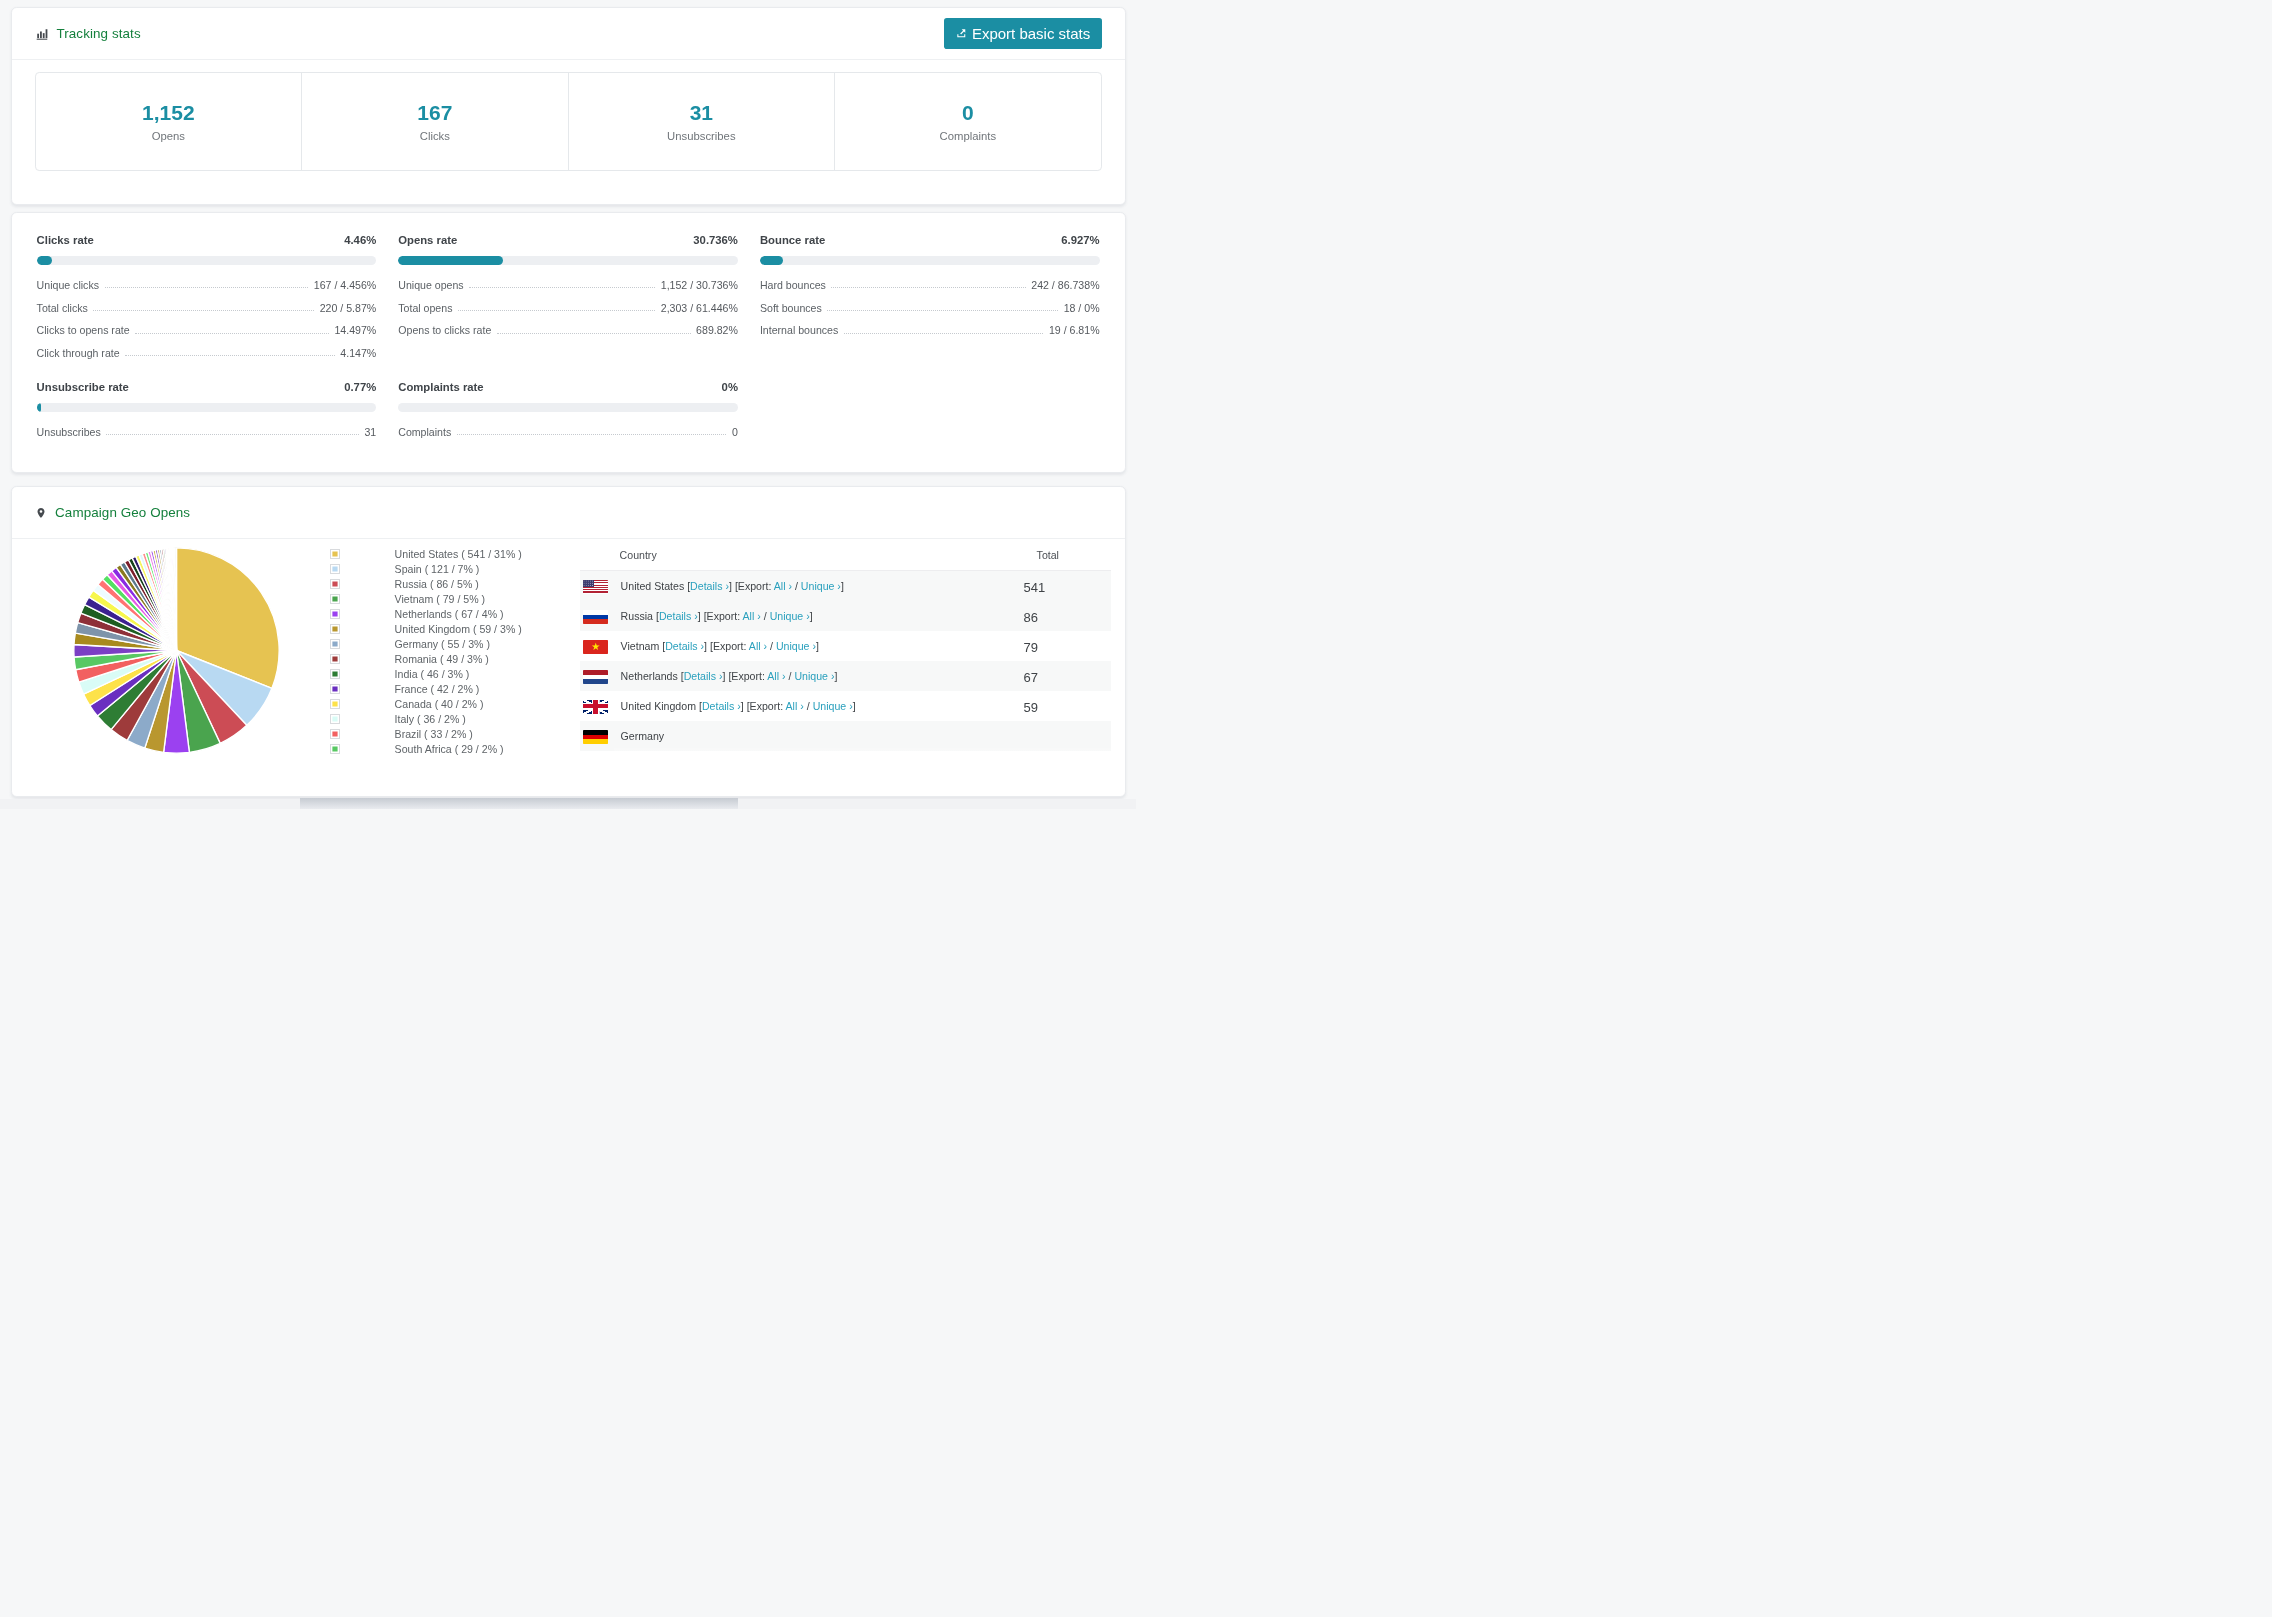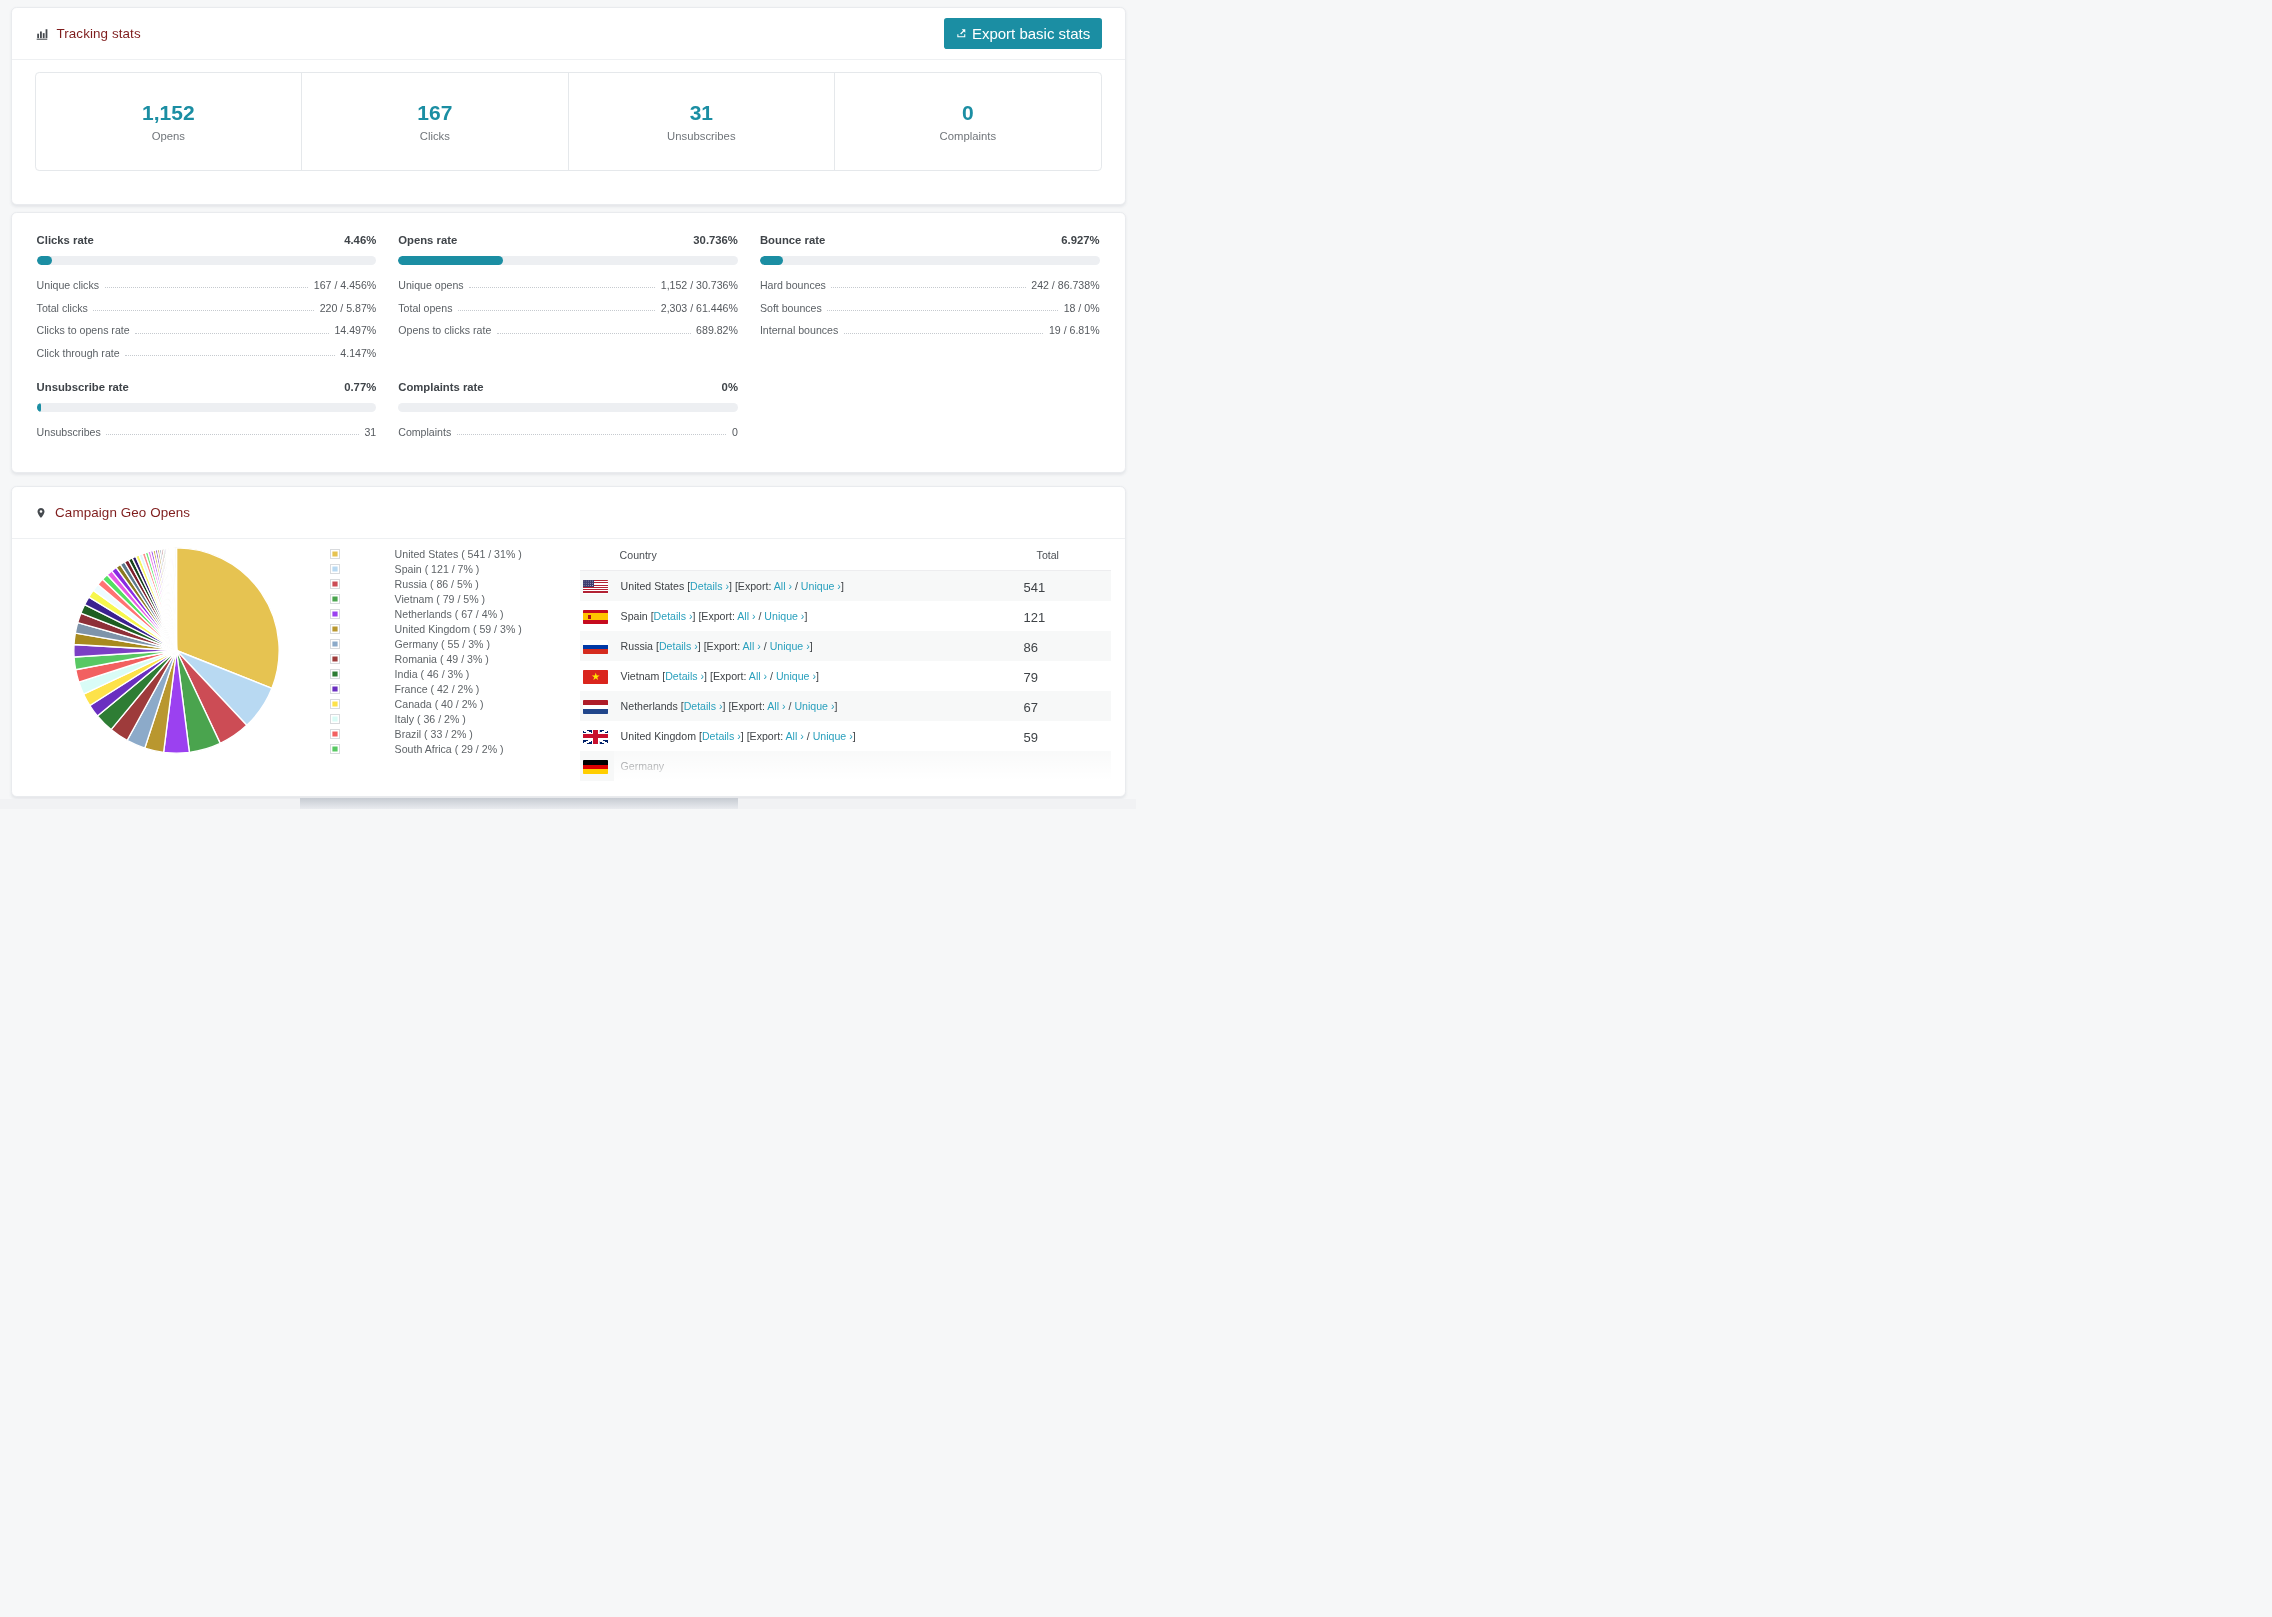--- a/index.html
+++ b/index.html
@@ -15,21 +15,21 @@
     position:absolute; left:10.6px; width:1115px;
     background:#fff;
     border:0.7px solid #e9ebee;
     border-radius:5.6px;
     box-shadow:0 1.4px 2.8px rgba(80,90,110,.10);
   }
   .card-header {
     height:52px; display:flex; align-items:center;
     padding:0 23px; border-bottom:0.7px solid #eef0f2;
   }
-  .card-title { font-size:13.4px; font-weight:500; color:#7f1d1d; letter-spacing:0.1px; }
+  .card-title { font-size:13.4px; font-weight:500; color:#15803d; letter-spacing:0.1px; }
   .hdr-icon { margin-right:8.5px; display:inline-flex; color:#45494e; }
 
   
   #card-stats { top:7px; height:198px; }
   .export-btn {
     margin-left:auto; display:inline-flex; align-items:center; gap:5.6px;
     background:#1b8ea3; color:#fff; border:none; border-radius:2.8px;
     font-size:15px; font-family:inherit; padding:7px 11.3px; cursor:pointer;
   }
   .stats-box {
@@ -424,31 +424,20 @@
         <span class="gt-name"><span>United States</span>
           <span class="bracket">[</span><a href="#" class="gt-link">Details ›</a><span class="bracket">]</span>
           <span class="bracket">[</span><span class="fmt">Export:</span>
           <a href="#" class="gt-link">All ›</a>
           <span class="fmt">/</span>
           <a href="#" class="gt-link">Unique ›</a><span class="bracket">]</span>
         </span>
         <span class="gt-total">541</span>
       </div>
 
-      <div class="gt-row">
-        <span class="flag flag-es"></span>
-        <span class="gt-name"><span>Spain</span>
-          <span class="bracket">[</span><a href="#" class="gt-link">Details ›</a><span class="bracket">]</span>
-          <span class="bracket">[</span><span class="fmt">Export:</span>
-          <a href="#" class="gt-link">All ›</a>
-          <span class="fmt">/</span>
-          <a href="#" class="gt-link">Unique ›</a><span class="bracket">]</span>
-        </span>
-        <span class="gt-total">121</span>
-      </div>
 
       <div class="gt-row striped">
         <span class="flag flag-ru"></span>
         <span class="gt-name"><span>Russia</span>
           <span class="bracket">[</span><a href="#" class="gt-link">Details ›</a><span class="bracket">]</span>
           <span class="bracket">[</span><span class="fmt">Export:</span>
           <a href="#" class="gt-link">All ›</a>
           <span class="fmt">/</span>
           <a href="#" class="gt-link">Unique ›</a><span class="bracket">]</span>
         </span>

